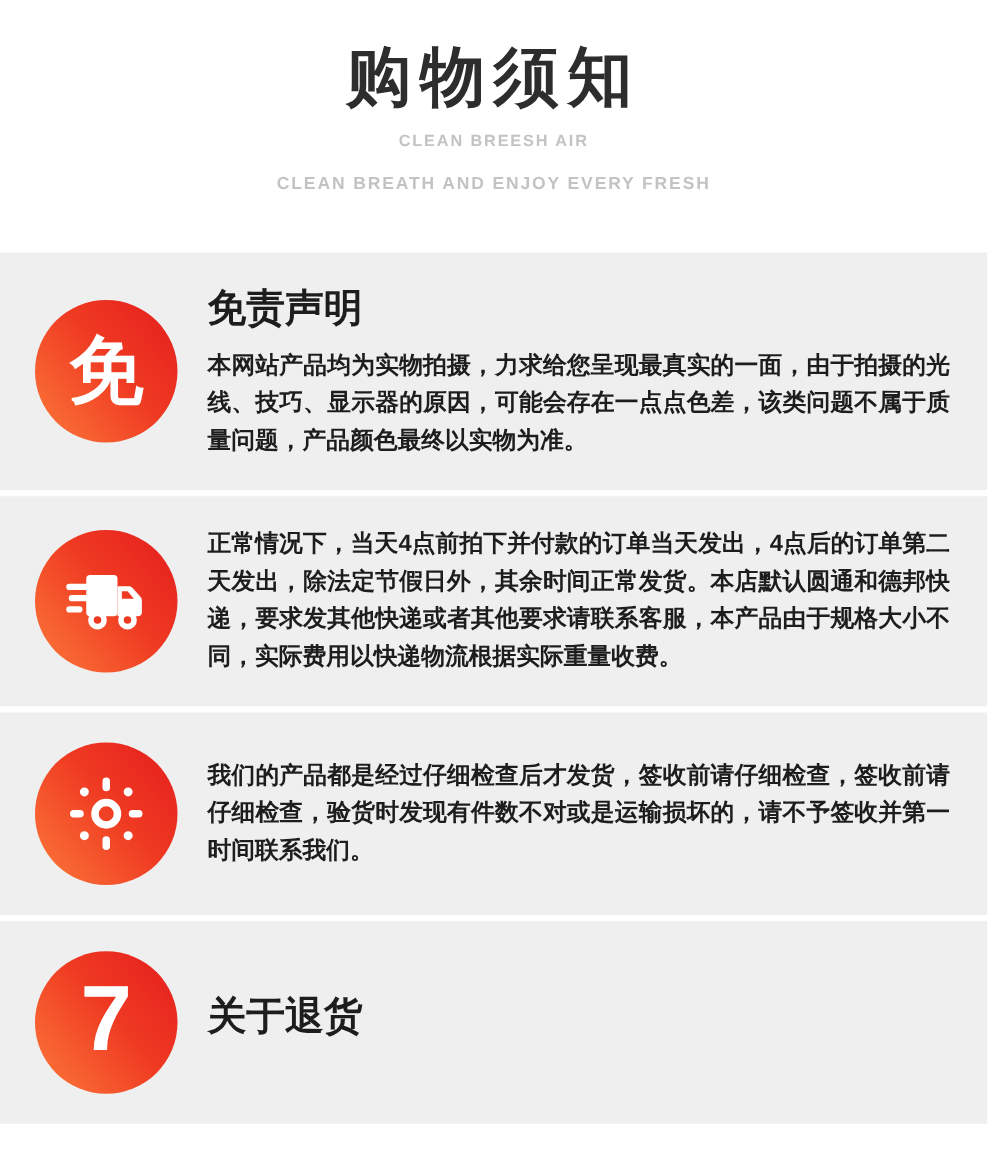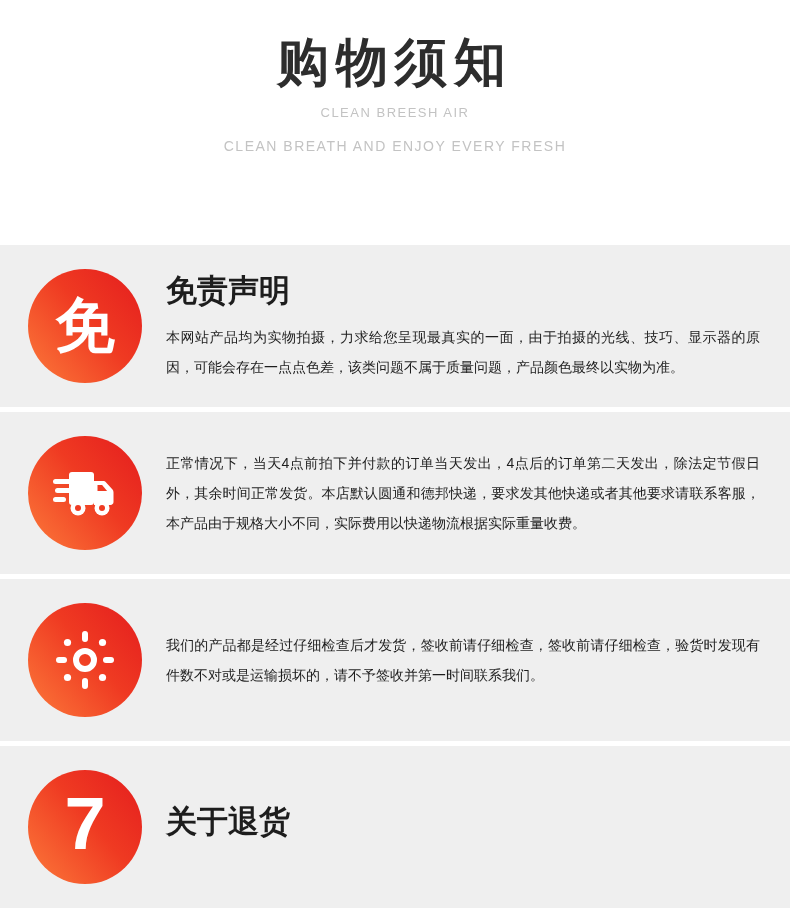--- a/index.html
+++ b/index.html
@@ -6,35 +6,35 @@
   html, body { background: #ffffff; }
   body {
     width: 790px;
     height: 921px;
     margin: 0 auto;
     font-family: "Liberation Sans", "DejaVu Sans", sans-serif;
     overflow: hidden;
   }
   
   .header {
-    height: 245px;
+    height: 202px;
     text-align: center;
     padding-top: 30px;
   }
   .page-title {
     font-size: 52px;
     font-weight: 900;
     color: #2d2d2d;
     letter-spacing: 7px;
     line-height: 1.25;
   }
   .subtitle {
     color: #c3c3c3;
     letter-spacing: 1.5px;
-    font-weight: 400;
+    font-weight: 700;
   }
   .subtitle.line1 { font-size: 13px; margin-top: 10px; }
   .subtitle.line2 { font-size: 14px; margin-top: 18px; }
   
   .card {
     background: #efefef;
     margin-bottom: 5px;
     display: flex;
     align-items: center;
     padding: 24px 30px 24px 28px;
@@ -60,22 +60,22 @@
   .glyph-seven { font-size: 74px; padding-bottom: 6px; }
   .badge svg { display: block; }
   .card-text { flex: 1; }
   .card-title {
     font-size: 31px;
     font-weight: 900;
     color: #1d1d1d;
     margin-bottom: 10px;
   }
   .card-body {
-    font-size: 14px;
-    font-weight: 400;
+    font-size: 19px;
+    font-weight: 700;
     color: #1d1d1d;
     line-height: 30px;
     max-width: 600px;
     text-align: justify;
   }
 </style>
 </head>
 <body>
 
 <div class="header">

